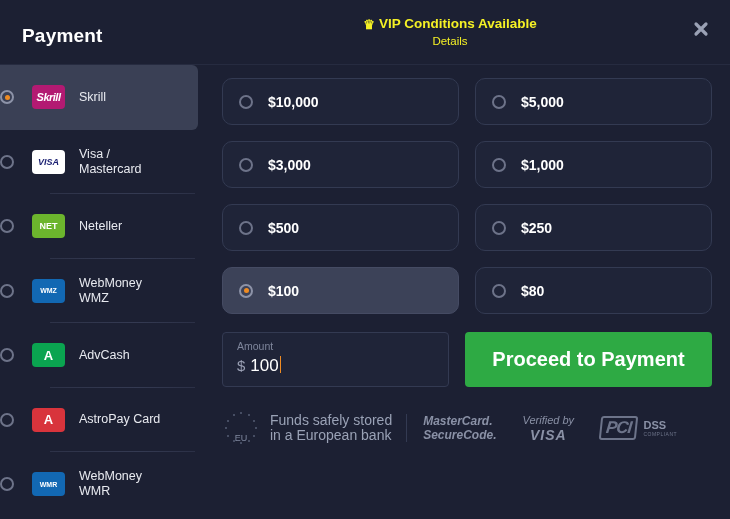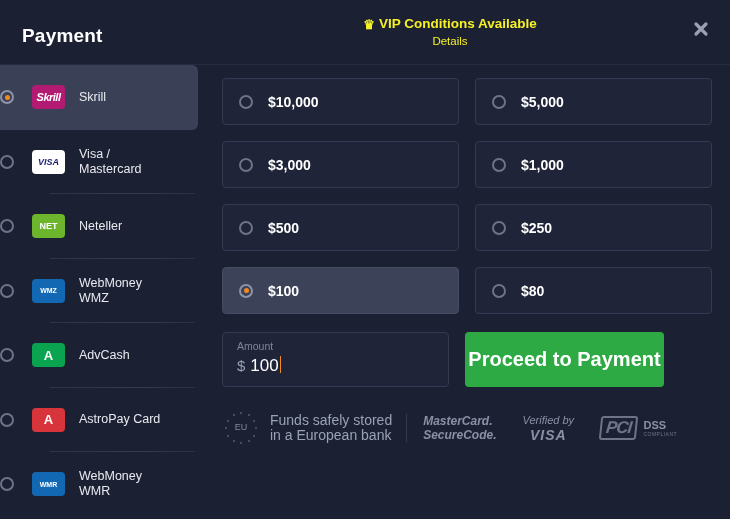--- a/index.html
+++ b/index.html
@@ -119,37 +119,37 @@
     width: 490px;
     display: grid;
     grid-template-columns: 237px 237px;
     gap: 16px;
   }
   .amt-tile {
     height: 47px;
     display: flex; align-items: center;
     padding-left: 16px;
     border: 1px solid #333a52;
-    border-radius: 4px;
+    border-radius: 10px;
     background: #1f2438;
     cursor: pointer;
   }
   .amt-tile.selected {
     background: #3c4258;
     border-color: #454b63;
   }
   .amt-label {
     font-size: 14px; font-weight: bold; color: #ffffff;
   }
   .amt-tile .radio { margin-right: 15px; }
 
   
   #pay-row {
     position: absolute; left: 24px; top: 267px;
-    width: 442px; height: 55px;
+    width: 490px; height: 55px;
     display: flex; gap: 16px;
   }
   #amount-field {
     width: 227px; height: 55px;
     border: 1px solid #333a52; border-radius: 4px;
     background: #1f2438;
     padding: 7px 0 0 14px;
     cursor: text;
   }
   #amount-caption {
@@ -186,21 +186,21 @@
   #eu-badge {
     position: relative;
     width: 38px; height: 38px; flex: 0 0 auto;
     margin-right: 10px;
   }
   #eu-badge .star {
     position: absolute; width: 2px; height: 2px;
     background: #555c75; border-radius: 50%;
   }
   #eu-text-in-badge {
-    position: absolute; left: 0; top: 13px; width: 38px;
+    position: absolute; left: 0; top: 24px; width: 38px;
     text-align: center; font-size: 9px; color: #8089a0;
   }
   #eu-caption {
     font-size: 14px; color: #9aa2b6; line-height: 15px;
     white-space: pre-line;
   }
   #trust-sep {
     width: 1px; height: 28px; background: #333a52;
     margin: 0 16px 0 14px;
   }

